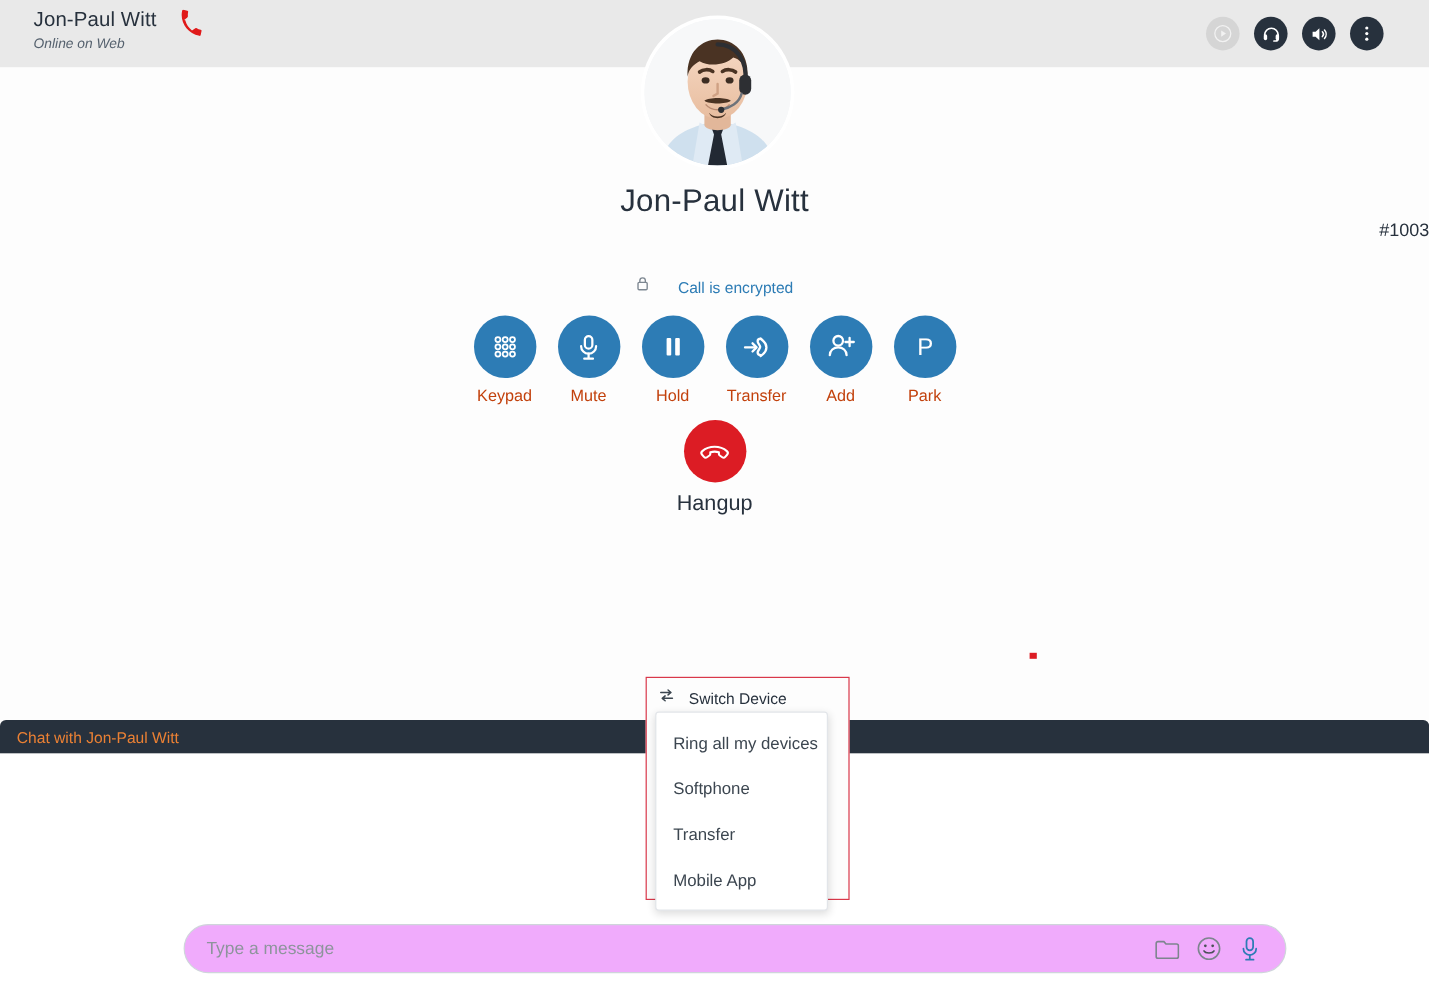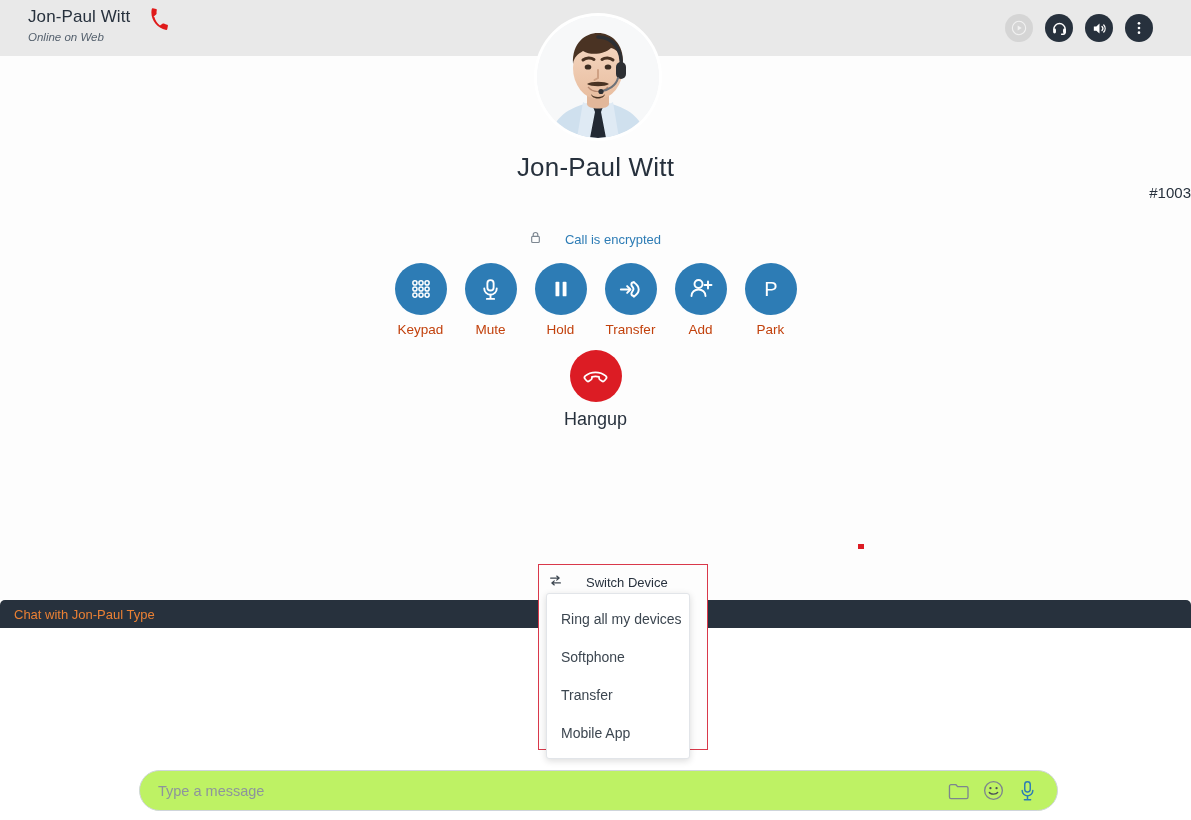--- a/index.html
+++ b/index.html
@@ -105,40 +105,40 @@
     display: flex; align-items: center;
   }
   .chat-header-title {
     margin-left: 14px; font-size: 13px; color: #ea8034;
   }
   .chat-body {
     position: absolute; left: 0; top: 628px; width: 1191px; height: 192px;
     background: #ffffff;
   }
   .composer {
-    position: absolute; left: 139px; top: 770px; width: 919px; height: 41px;
-    border: 1px solid #cfd5db; border-radius: 21px; background: #bef264;
+    position: absolute; left: 153px; top: 770px; width: 919px; height: 41px;
+    border: 1px solid #cfd5db; border-radius: 21px; background: #f0abfc;
     display: flex; align-items: center;
   }
   .composer input {
     flex: 1; border: none; outline: none; background: transparent;
     font-family: "Liberation Sans", sans-serif;
     font-size: 14.5px; color: #27313d; padding: 0 18px;
   }
   .composer input::placeholder { color: #8d949c; }
   .composer-icons { display: flex; align-items: center; gap: 14px; padding-right: 20px; }
   .composer-icons .ic { cursor: pointer; display: flex; }
 
   
   .switch-pop {
     position: absolute; left: 538px; top: 564px; width: 170px; height: 186px;
     border: 1px solid #d9384a; background: #fdfdfd; z-index: 40;
   }
   .switch-head {
-    display: flex; align-items: center; gap: 24px;
+    display: flex; align-items: center; gap: 12px;
     padding: 8px 0 0 10px;
   }
   .switch-head .sd-label { font-size: 13px; color: #27313d; }
   .switch-menu {
     position: absolute; left: 7px; top: 28px; width: 144px;
     background: #ffffff; border: 1px solid #e2e5e9; border-radius: 3px;
     box-shadow: 0 2px 7px rgba(0,0,0,.14);
     padding: 6px 0;
   }
   .switch-menu .mi {
@@ -333,21 +333,21 @@
       <svg width="27" height="27" viewBox="0 0 28 28">
         <path d="M3.2 16.6c-.9-1-.8-2.3.2-3.2C6.2 10.9 9.8 9.6 14 9.6s7.8 1.3 10.6 3.8c1 .9 1.1 2.2.2 3.2l-1.6 1.8c-.7.8-1.8.9-2.6.3l-2.1-1.5c-.5-.4-.8-1-.8-1.6v-1.2c-2.4-.7-4.9-.7-7.4 0v1.2c0 .6-.3 1.2-.8 1.6l-2.1 1.5c-.8.6-1.9.5-2.6-.3z" fill="none" stroke="#ffffff" stroke-width="1.8" stroke-linejoin="round"></path>
       </svg>
     </div>
     <div class="hangup-lbl">Hangup</div>
   </div>
 
   <div class="tiny-marker"></div>
 
   <div class="chat-header">
-    <div class="chat-header-title">Chat with Jon-Paul Type</div>
+    <div class="chat-header-title">Chat with Jon-Paul Witt</div>
   </div>
   <div class="chat-body"></div>
 
   <div class="composer">
     <input type="text" value="" placeholder="Type a message" style="">
     <div class="composer-icons">
       <span class="ic">
         <svg width="21" height="19" viewBox="0 0 22 20">
           <path d="M1.5 5.5a1.6 1.6 0 0 1 1.6-1.6h5.2l1.8 2.1h9.3a1.6 1.6 0 0 1 1.6 1.6v9.3a1.6 1.6 0 0 1-1.6 1.6H3.1a1.6 1.6 0 0 1-1.6-1.6z" fill="none" stroke="#7d858e" stroke-width="1.4"></path>
         </svg>

